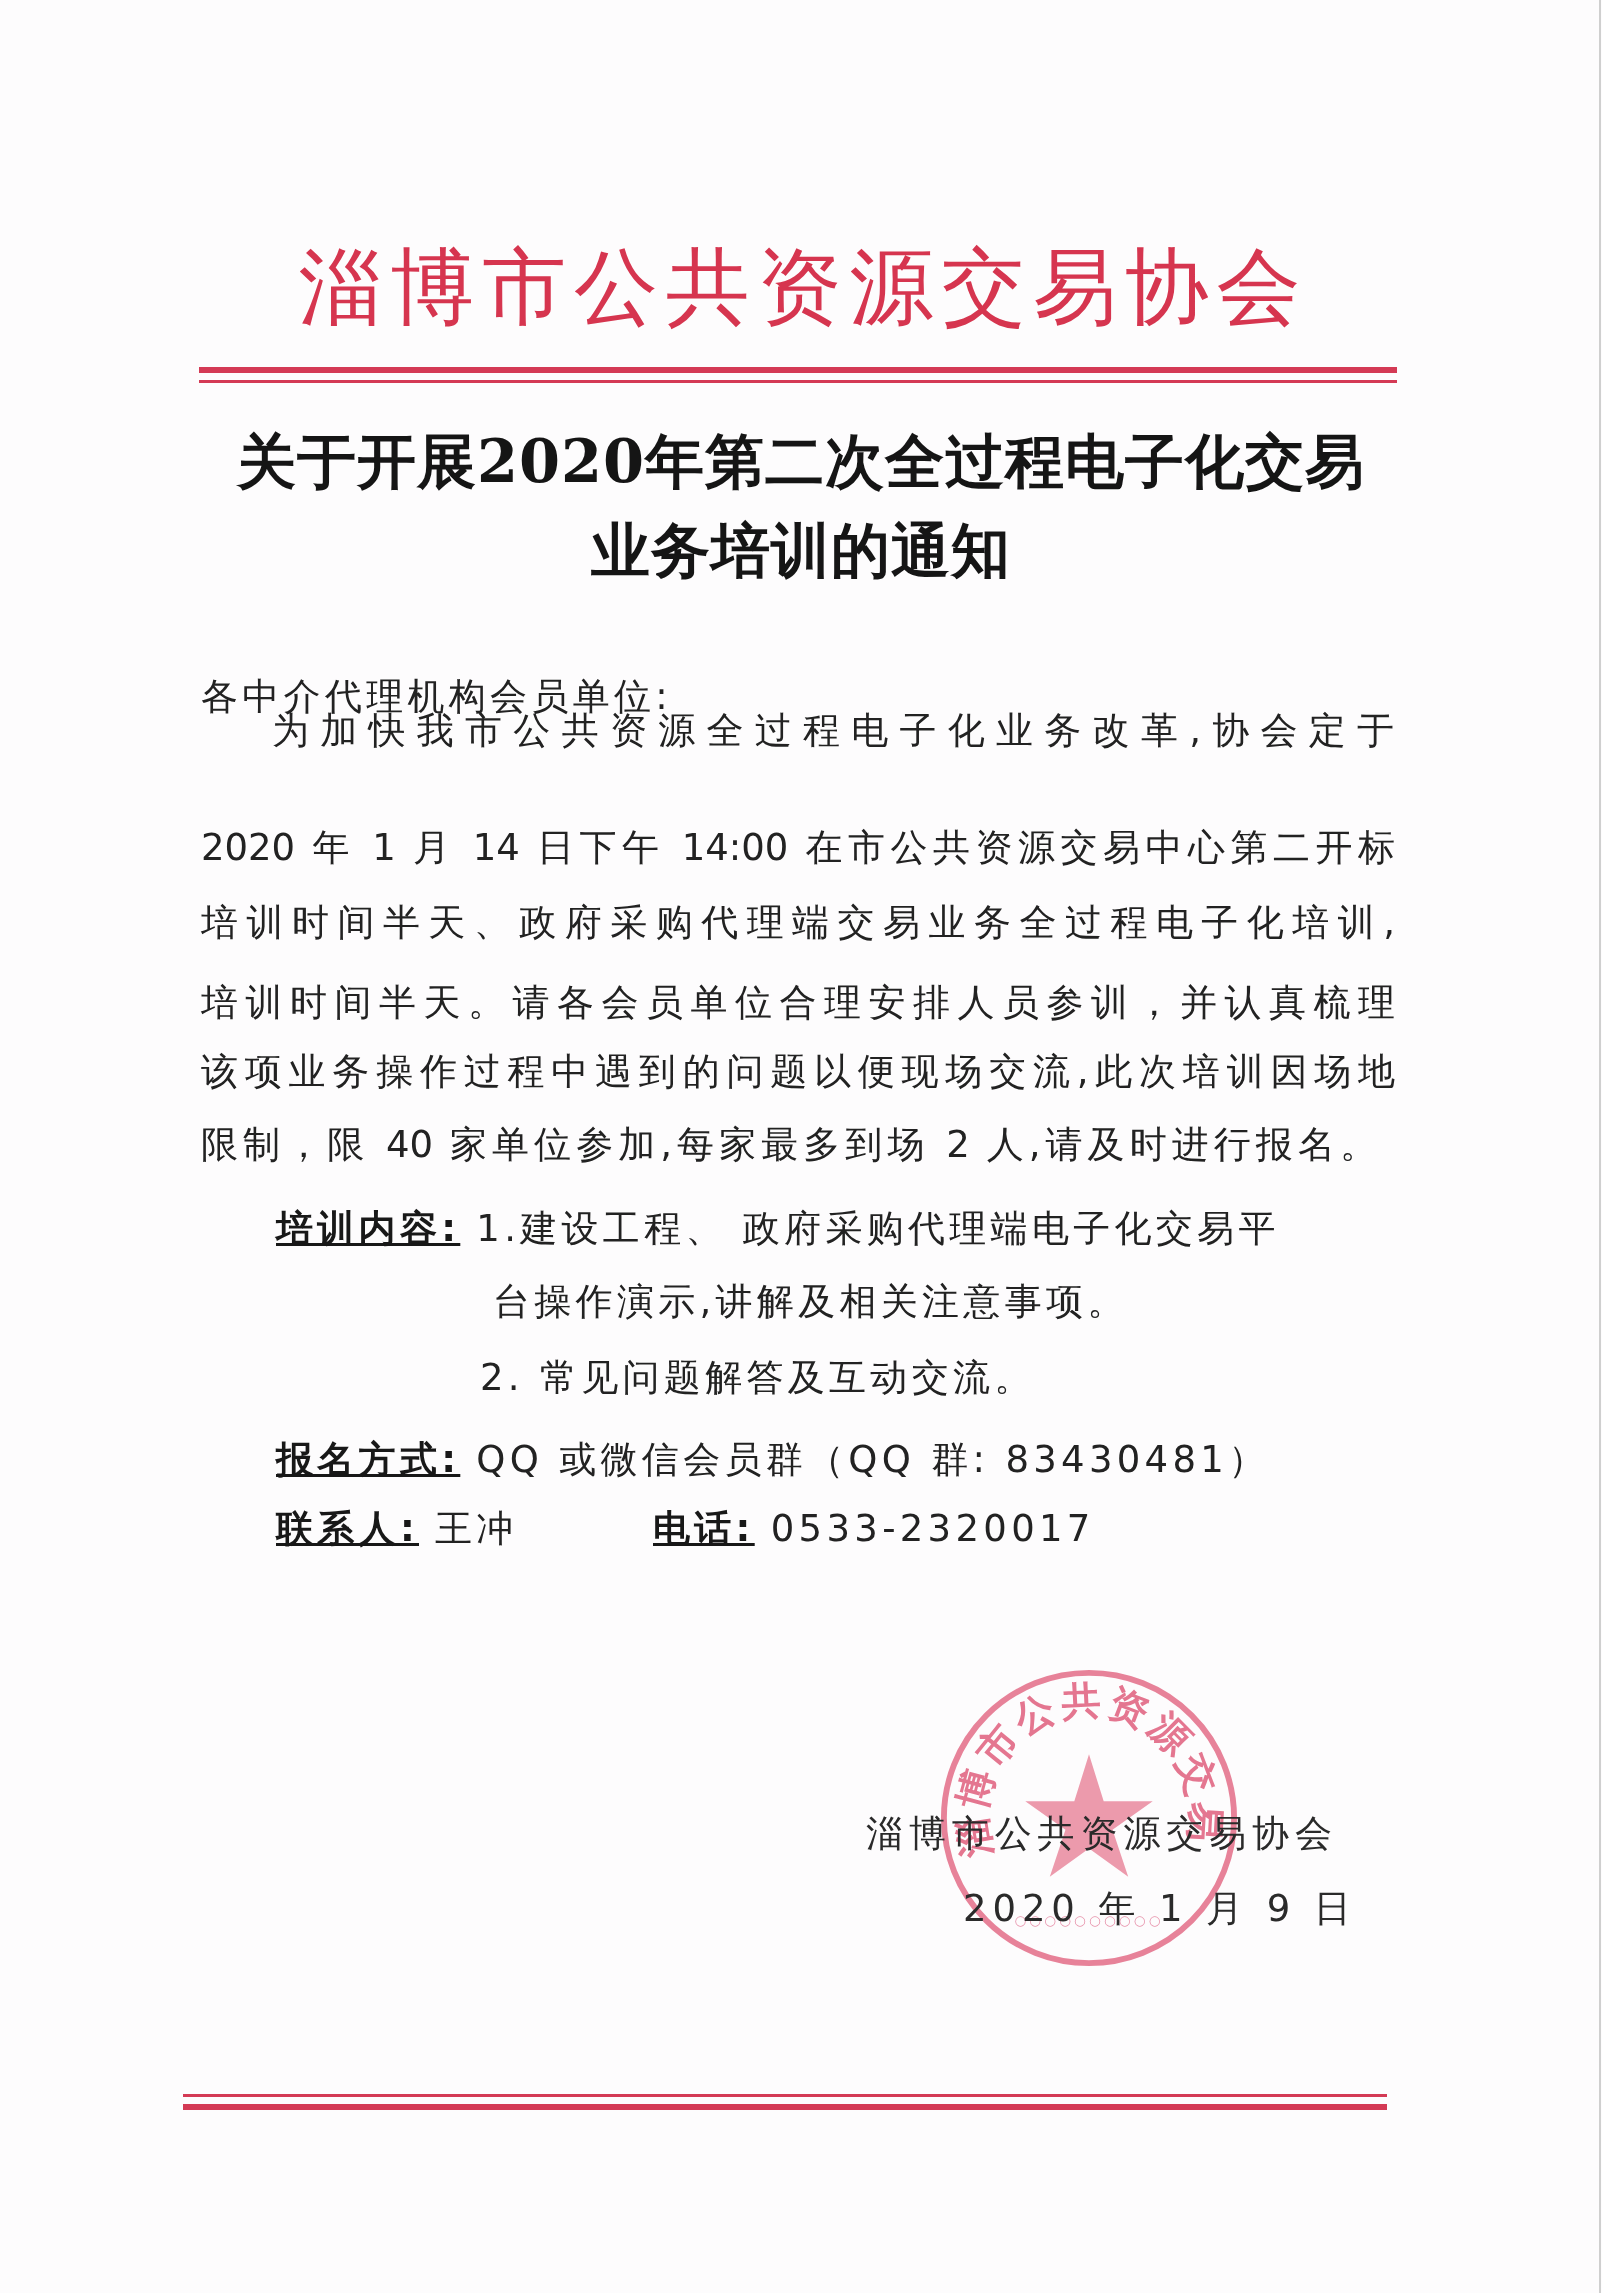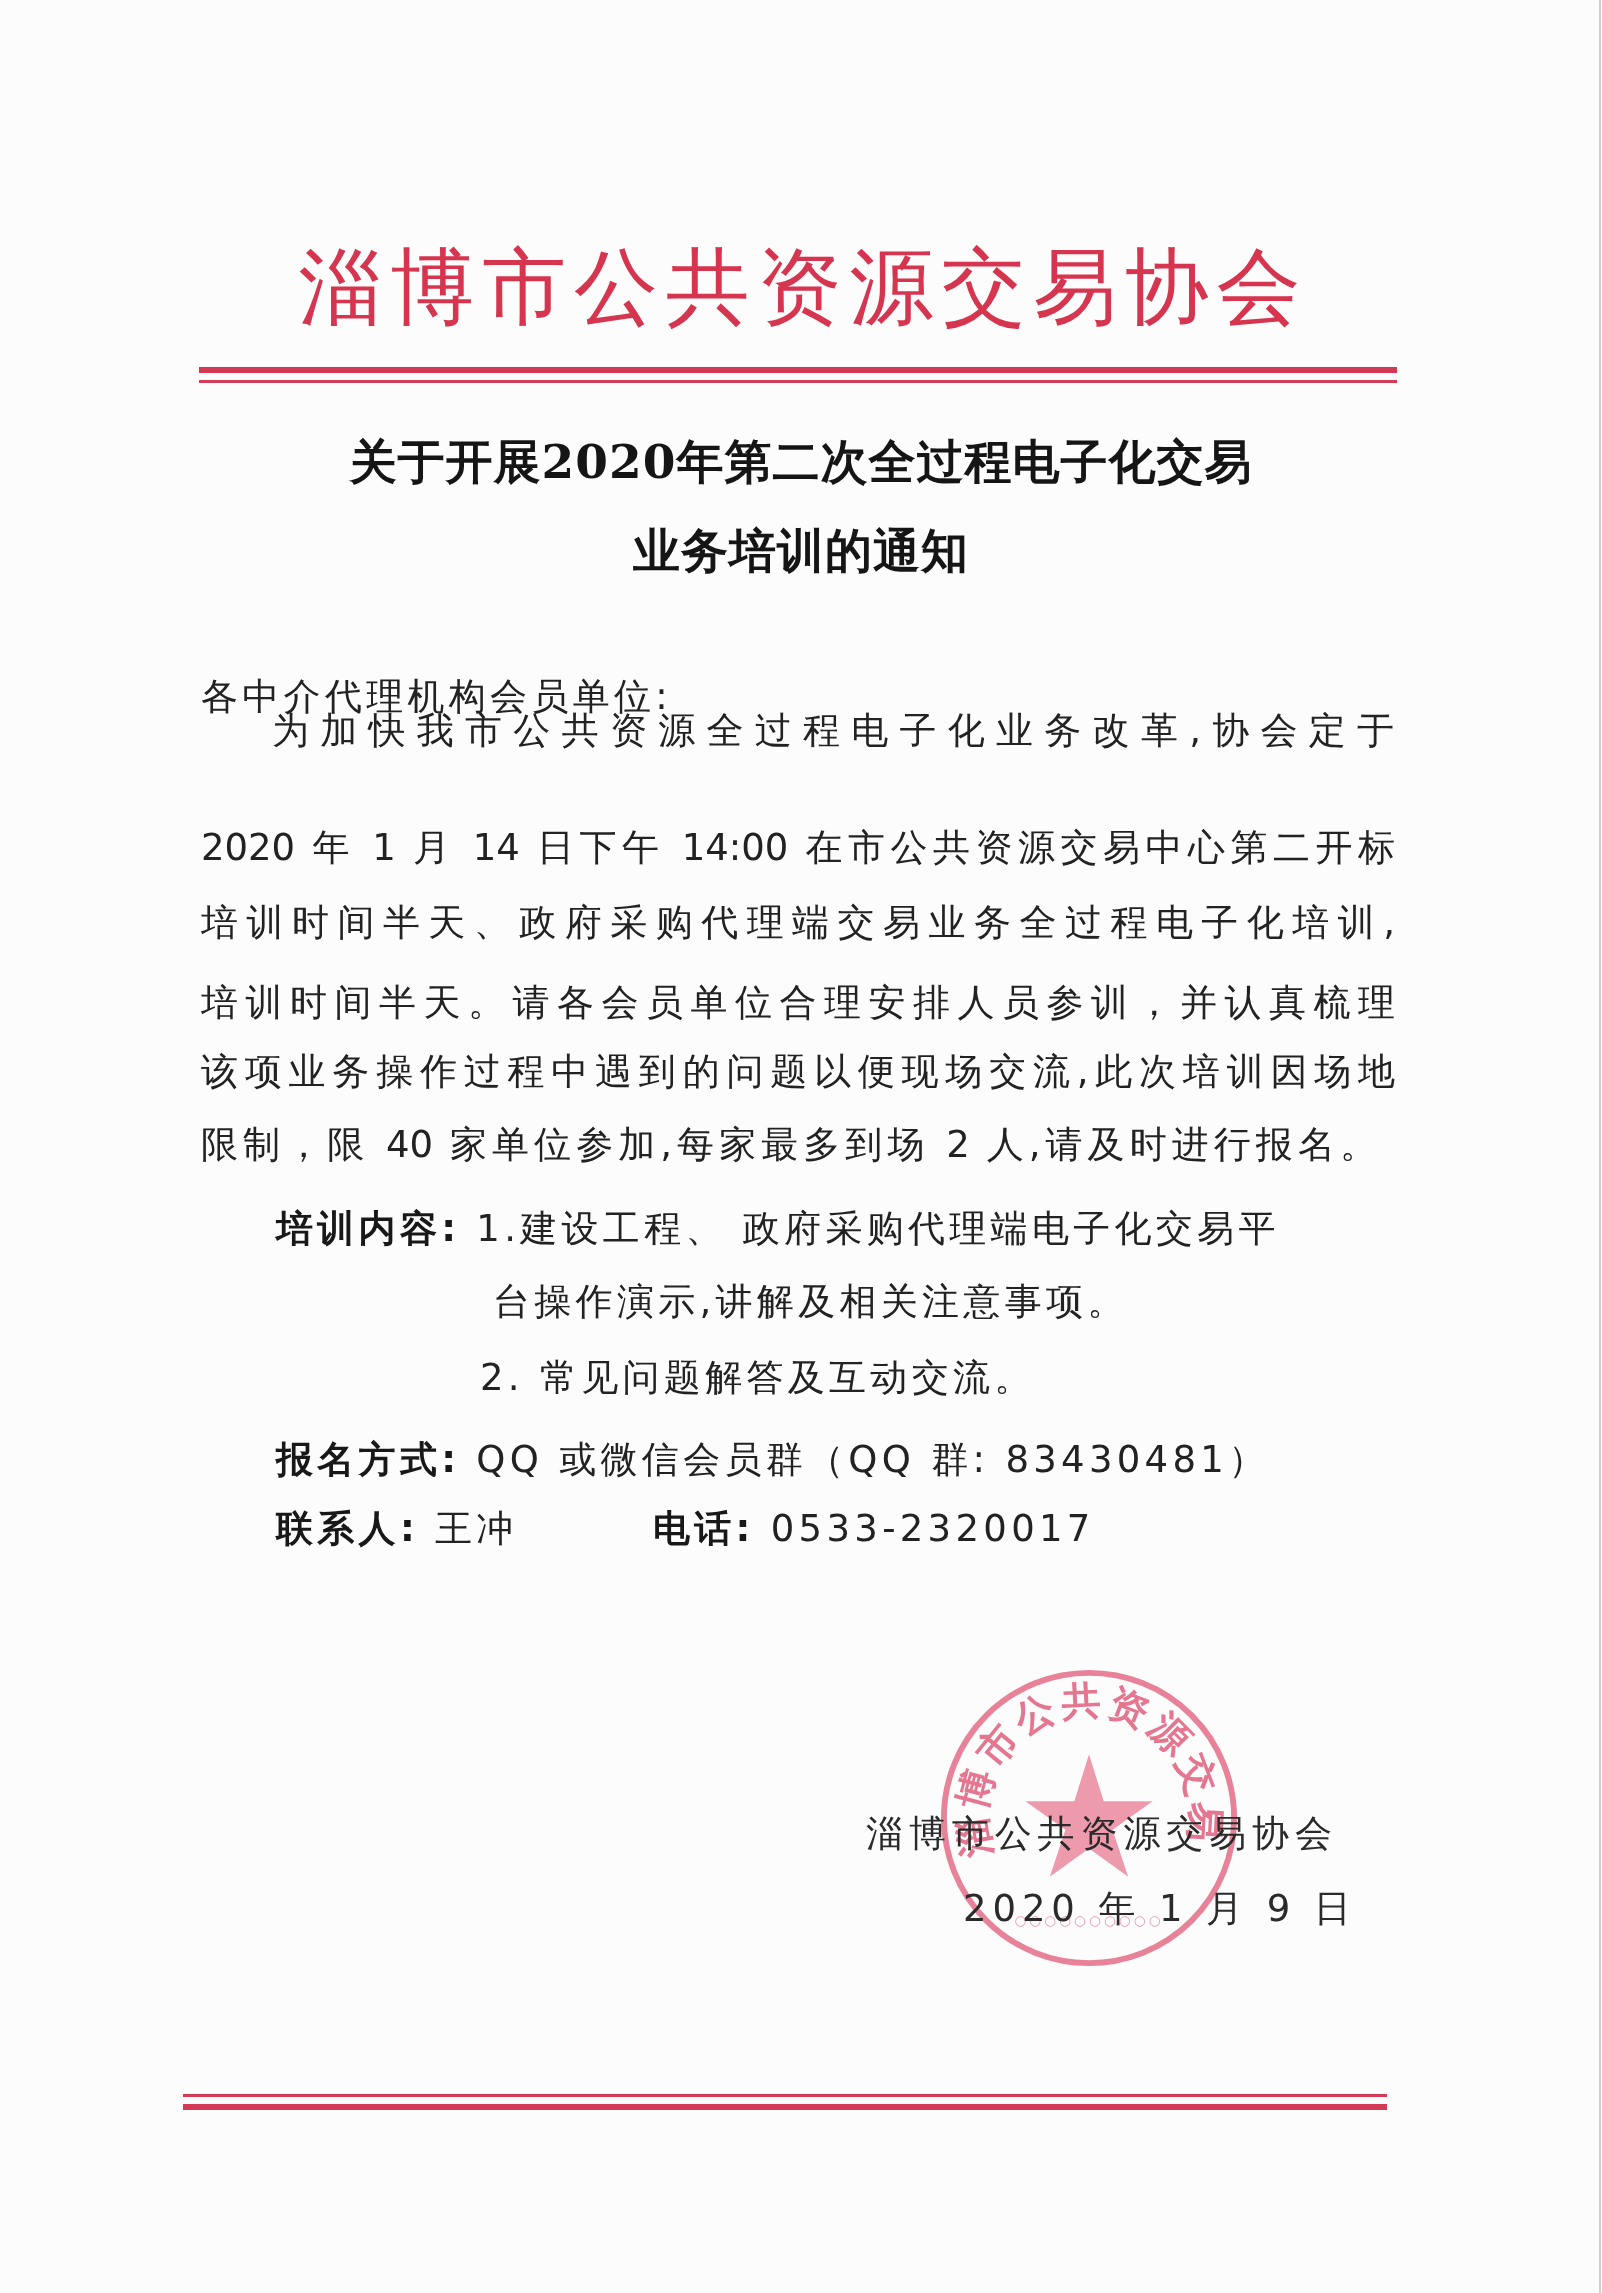--- a/index.html
+++ b/index.html
@@ -13,30 +13,30 @@
   .org-header {
     position: absolute; left: 284px; top: 233px; width: 1039px; height: 108px;
     color: #d6354f; font-size: 84px; line-height: 108px;
     letter-spacing: 7.8px; white-space: nowrap;
     font-family: "DejaVu Serif", serif;
     text-align: center;
   }
   .rule { position: absolute; background: #d43a55; }
   .doc-title {
     position: absolute; left: 196px; width: 1210px; text-align: center;
-    font-size: 47px; font-weight: bold; line-height: 69px; white-space: nowrap;
+    font-size: 59px; font-weight: bold; line-height: 69px; white-space: nowrap;
     color: #151515; letter-spacing: 1px;
   }
   .line {
     position: absolute; font-size: 37px; line-height: 49px; white-space: nowrap;
     color: #222; letter-spacing: 4.3px;
     font-family: "DejaVu Sans", sans-serif; font-weight: normal;
   }
   .justify { text-align: justify; text-align-last: justify; width: 1194px; letter-spacing: 0; }
-  .label { font-weight: bold; color: #181818; }
+  .label { font-weight: bold; color: #181818; text-decoration: underline; }
   .seal {
     position: absolute; left: 939px; top: 1668px; width: 300px; height: 300px;
     opacity: 0.75;
   }
   .sign { position: absolute; font-size: 37px; line-height: 49px; white-space: nowrap; color: #2a2a2a; letter-spacing: 5.9px; font-family: "DejaVu Sans", sans-serif; }
 </style>
 </head>
 <body>
 
 <div class="page-edge"></div>

